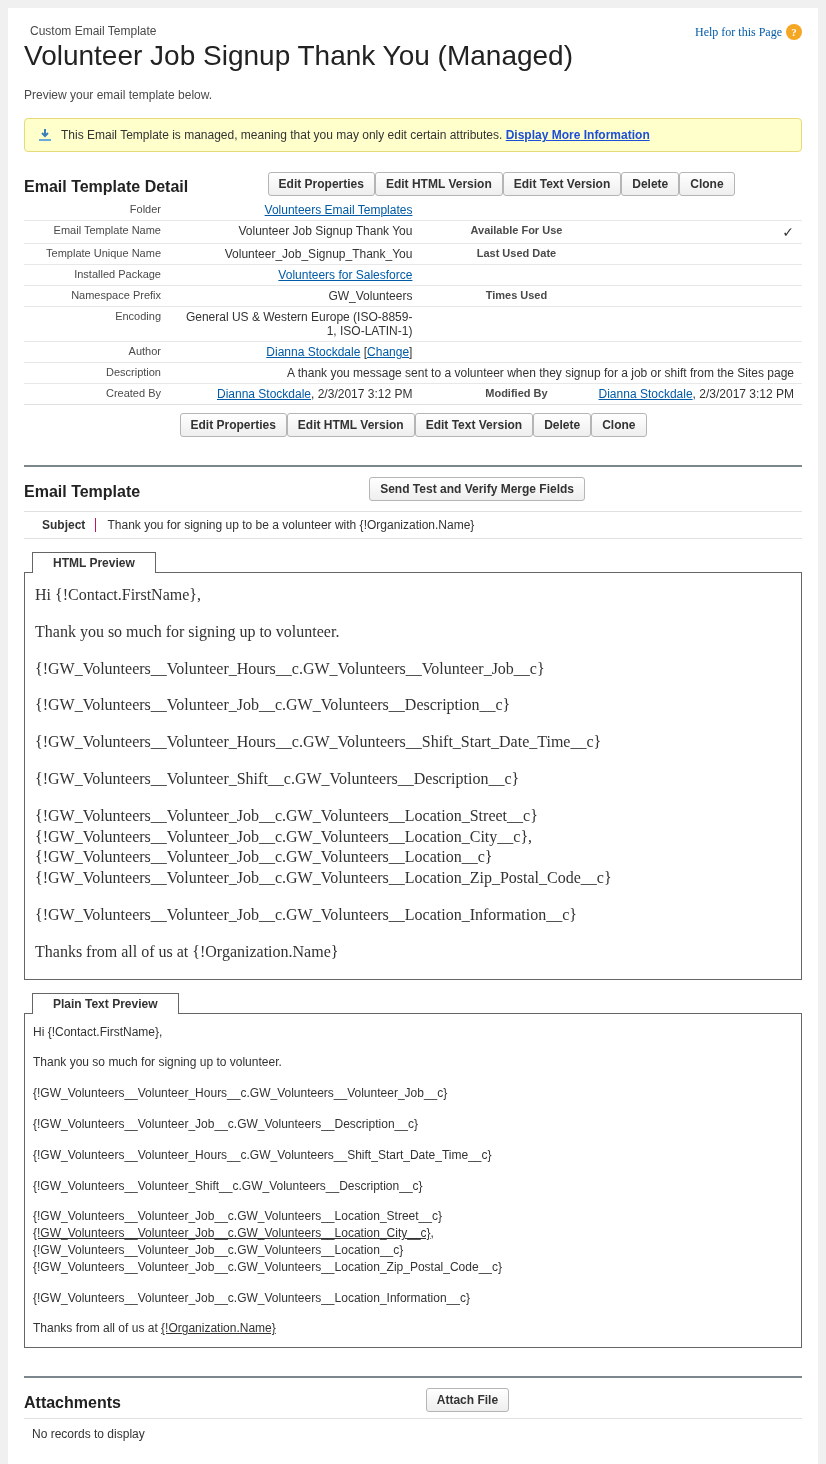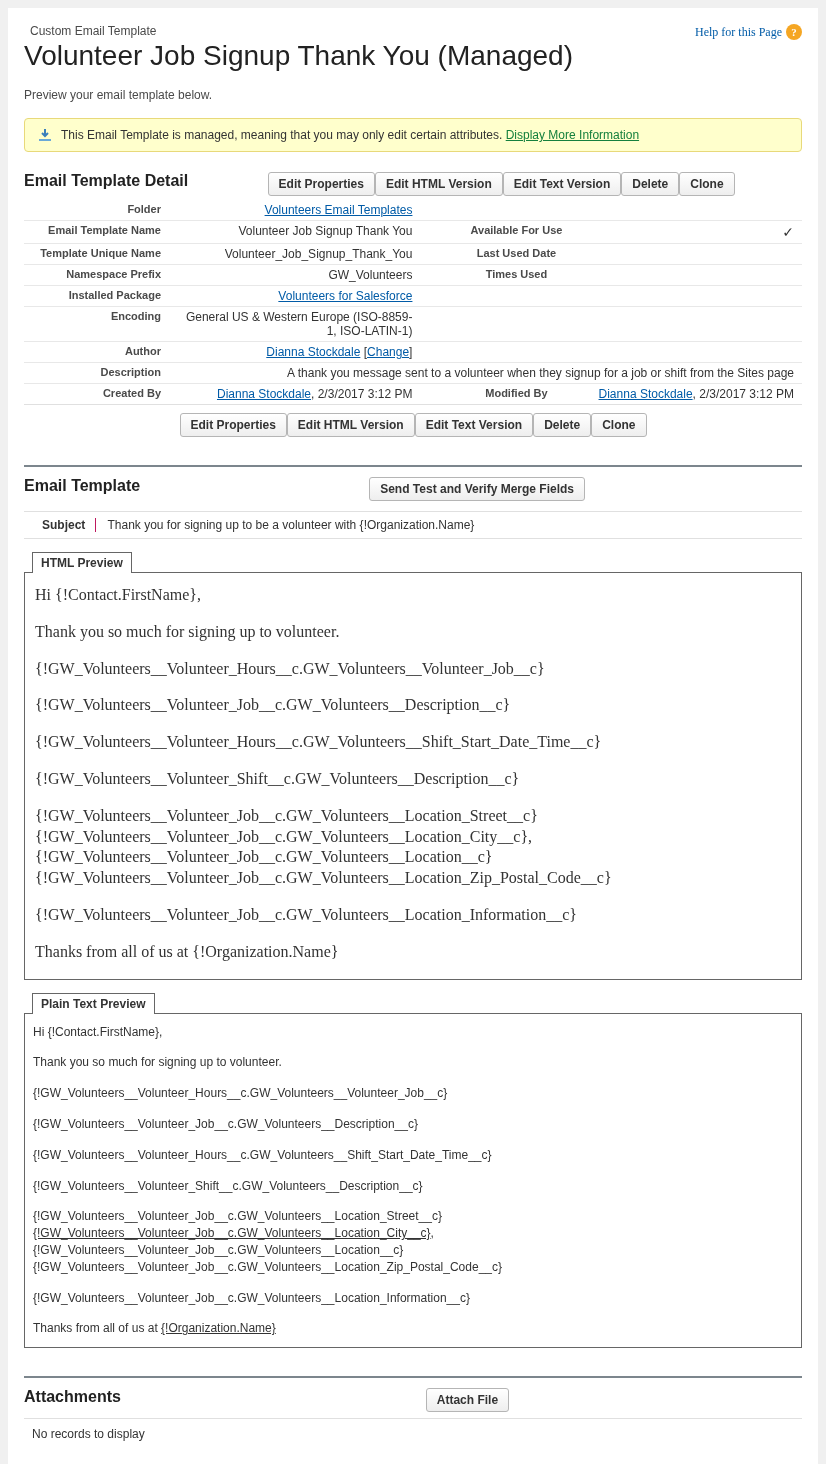--- a/index.html
+++ b/index.html
@@ -65,25 +65,25 @@
   margin: 0 0 20px 0;
   display: flex;
   align-items: center;
   gap: 8px;
   font-size: 12px;
 }
 .info-icon {
   width: 16px; height: 16px;
   flex-shrink: 0;
 }
-.info-box a { color: #15803d; }
+.info-box a { color: #1d4ed8; font-weight: bold; }
 
 .section-header {
   display: flex;
-  align-items: flex-start;
+  align-items: flex-end;
   gap: 12px;
   margin-bottom: 4px;
 }
 .section-title {
   font-size: 16px;
   font-weight: bold;
   color: #222;
   margin: 0;
   flex-shrink: 0;
 }
@@ -116,21 +116,21 @@
   vertical-align: top;
   font-size: 12px;
   border-bottom: 1px solid #e8e8e8;
 }
 .detail-table tr:last-child td { border-bottom: 1px solid #e0e0e0; }
 .detail-table .label-cell {
   text-align: right;
   color: #4a4a4a;
   width: 145px;
   font-size: 11px;
-  font-weight: bold;
+  font-weight: normal;
 }
 .detail-table .value-cell {
   text-align: right;
   margin-left: 24px;
 }
 .detail-table .label-cell-right {
   text-align: center;
   color: #4a4a4a;
   width: 160px;
   font-size: 11px;
@@ -158,21 +158,21 @@
   border-right: 1px solid #be185d;
   padding-right: 10px;
   margin-right: 8px;
   margin-left: 10px;
 }
 
 .preview-label {
   font-weight: bold;
   margin: 12px 0 0 8px;
   display: inline-block;
-  padding: 3px 8px;
+  padding: 3px 20px;
   background: #fff;
   border: 1px solid #666;
   border-bottom: none;
   position: relative;
   top: 1px;
 }
 .html-preview-box {
   border: 1px solid #666;
   padding: 12px 10px;
   font-family: "Times New Roman", Times, serif;
@@ -252,30 +252,30 @@
       <td class="label-cell-right">Available For Use</td>
       <td class="value-cell"><span class="check">✓</span></td>
     </tr>
     <tr>
       <td class="label-cell">Template Unique Name</td>
       <td class="value-cell">Volunteer_Job_Signup_Thank_You</td>
       <td class="label-cell-right">Last Used Date</td>
       <td class="value-cell"></td>
     </tr>
     <tr>
+      <td class="label-cell">Installed Package</td>
+      <td class="value-cell"><a href="#">Volunteers for Salesforce</a></td>
+      <td class="label-cell-right"></td>
+          <td class="value-cell"></td>
+    </tr>
+    <tr>
       <td class="label-cell">Namespace Prefix</td>
       <td class="value-cell">GW_Volunteers</td>
       <td class="label-cell-right">Times Used</td>
       <td class="value-cell"></td>
-    </tr>
-    <tr>
-      <td class="label-cell">Installed Package</td>
-      <td class="value-cell"><a href="#">Volunteers for Salesforce</a></td>
-      <td class="label-cell-right"></td>
-          <td class="value-cell"></td>
     </tr>
     <tr>
       <td class="label-cell">Encoding</td>
       <td class="value-cell" style="max-width:240px">General US &amp; Western Europe (ISO-8859-1, ISO-LATIN-1)</td>
       <td class="label-cell-right"></td>
           <td class="value-cell"></td>
     </tr>
     <tr>
       <td class="label-cell">Author</td>
       <td class="value-cell">

